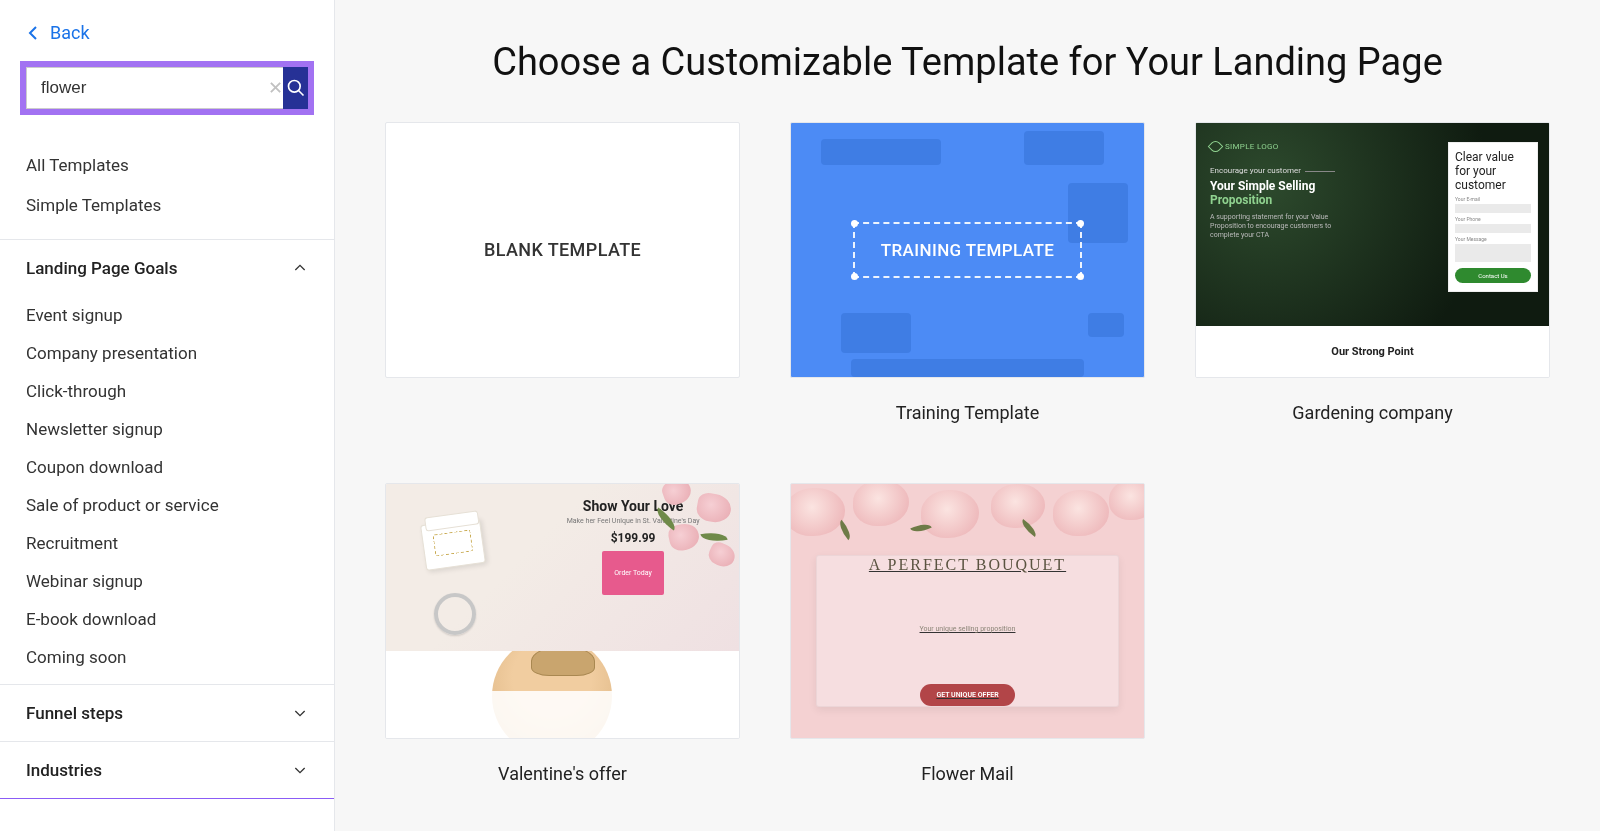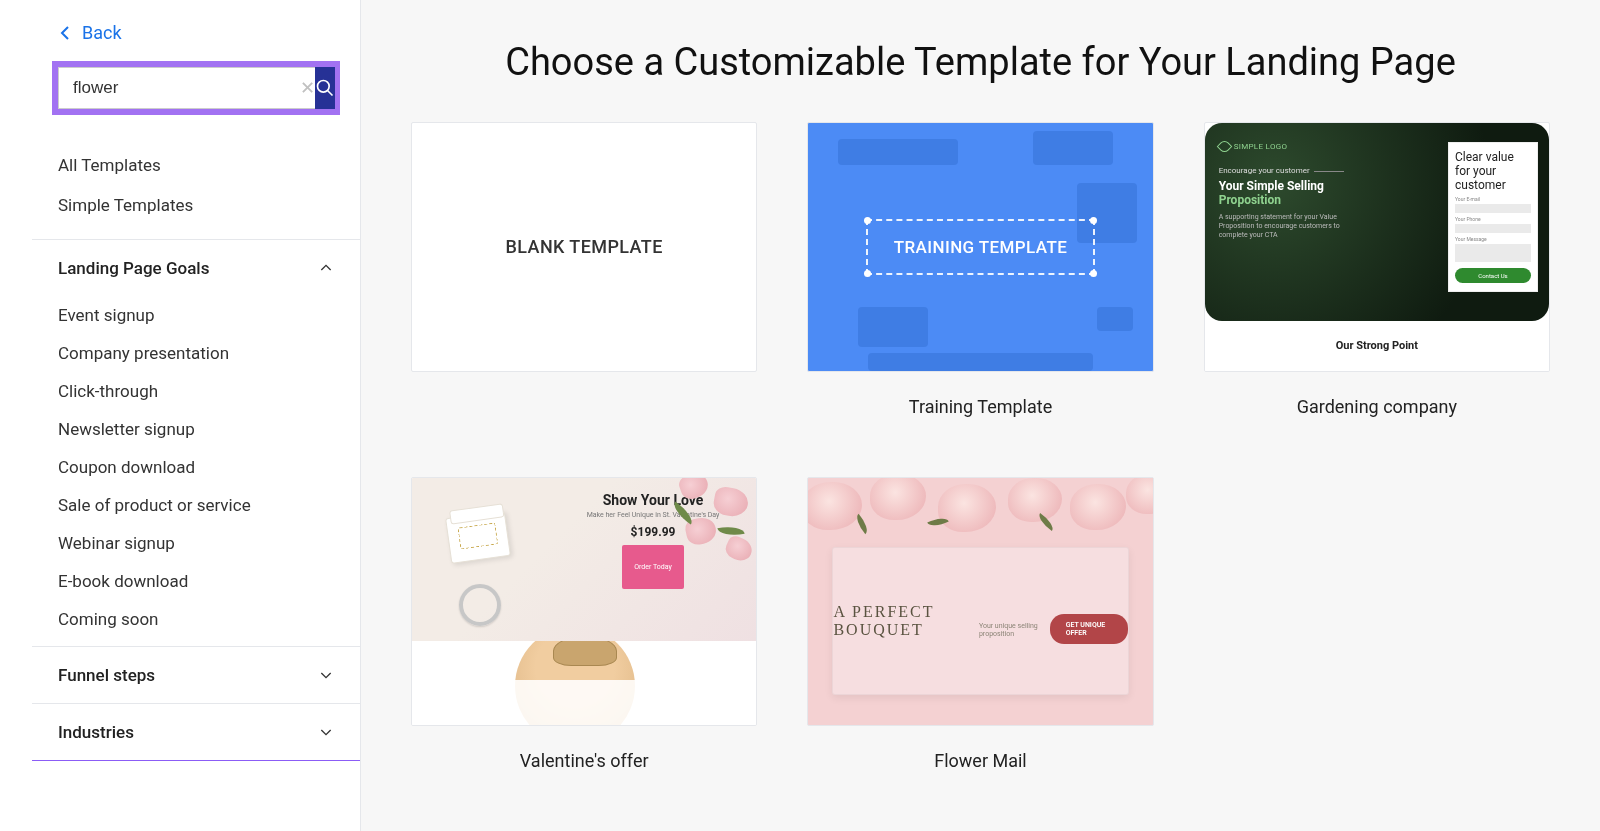--- a/index.html
+++ b/index.html
@@ -1,25 +1,24 @@
 <!DOCTYPE html>
 <html><head>
 <meta charset="utf-8">
 <style>
   * { box-sizing: border-box; margin: 0; padding: 0; }
   html, body { height: 100%; font-family: -apple-system, BlinkMacSystemFont, "Segoe UI", Roboto, Arial, sans-serif; color: #333; }
   body { display: flex; background: #f7f7f7; }
 
   
   .sidebar {
-    width: 361px;
+    width: 335px;
     background: #fff;
     border-right: 1px solid #e5e7eb;
     overflow-y: auto;
-    padding-left: 32px;
   }
   .back-link {
     display: flex;
     align-items: center;
     gap: 12px;
     padding: 22px 26px 18px 28px;
     color: #1a73e8;
     font-size: 18px;
     cursor: pointer;
   }
@@ -156,21 +155,20 @@
   
   .thumb.garden { display: block; padding: 0; }
   .garden-top {
     height: 80%;
     background:
       radial-gradient(circle at 20% 30%, #2d4a2d 0%, #0f1b10 70%),
       repeating-linear-gradient(120deg, #203521 0 10px, #152614 10px 20px);
     position: relative;
     color: #fff;
     padding: 18px 14px;
-    border-radius: 17px;
   }
   .garden-logo { font-size: 8px; color: #8fd28f; letter-spacing: .3px; display:flex; align-items:center; gap:4px; }
   .garden-logo::before{content:"";display:inline-block;width:9px;height:9px;border:1px solid #8fd28f;border-radius:50% 0;transform:rotate(45deg);}
   .garden-encourage { font-size: 8px; color: #ddd; margin-top: 14px; position: relative; }
   .garden-encourage::after { content:""; position:absolute; top:50%; left:95px; width:30px; border-top:1px solid #888; }
   .garden-usp1 { font-size: 12px; font-weight: bold; margin-top: 4px; }
   .garden-usp2 { font-size: 12px; font-weight: bold; color: #8fd28f; }
   .garden-sub { font-size: 7px; color: #bbb; max-width: 140px; margin-top: 6px; line-height: 1.3; }
   .garden-form {
     position: absolute; right: 12px; top: 20px; width: 88px;
@@ -226,22 +224,23 @@
   .fb4{width:54px;height:44px;left:200px;top:0;}
   .fb5{width:56px;height:46px;left:262px;top:6px;}
   .fb6{width:48px;height:40px;left:318px;top:-4px;}
   .fm-leaf{position:absolute;width:20px;height:8px;background:#6e7b47;border-radius:0 100% 0 100%;}
   .fl1{left:44px;top:42px;transform:rotate(50deg);}
   .fl2{left:120px;top:40px;transform:rotate(-25deg);}
   .fl3{left:228px;top:40px;transform:rotate(35deg);}
   .fm-card{
     position:absolute;left:7%;right:7%;top:28%;height:60%;
     background:#f6dee0;border:1px solid rgba(0,0,0,.04);border-radius:3px;
-    display:flex;flex-direction:row;align-items:center;justify-content:space-between;
+    display:flex;flex-direction:column;align-items:center;justify-content:space-between;
     box-shadow:0 3px 8px rgba(0,0,0,.07);
+    text-decoration:underline;
   }
   .fm-title{font-family:Georgia,serif;font-size:16px;letter-spacing:2px;color:#5a5340;}
   .fm-sub{font-size:7px;color:#8c8577;margin-top:17px;}
   .fm-btn{background:#b24548;color:#fff;font-size:7px;font-weight:600;padding:7px 16px;border-radius:14px;margin-top:16px;}
 </style>
 </head>
 <body>
 
 <aside class="sidebar">
 
@@ -276,20 +275,21 @@
         <polyline points="5,15 12,8 19,15"></polyline>
       </svg>
   </div>
   <div class="subitems">
     <div class="subitem">Event signup</div>
     <div class="subitem">Company presentation</div>
     <div class="subitem">Click-through</div>
     <div class="subitem">Newsletter signup</div>
     <div class="subitem">Coupon download</div>
     <div class="subitem">Sale of product or service</div>
+    <div class="subitem">Recruitment</div>
     <div class="subitem">Webinar signup</div>
     <div class="subitem">E-book download</div>
     <div class="subitem">Coming soon</div>
   </div>
 
   <div class="section-header">
     <span>Funnel steps</span>
     <svg viewBox="0 0 24 24">
         <polyline points="5,9 12,16 19,9"></polyline>
       </svg>

